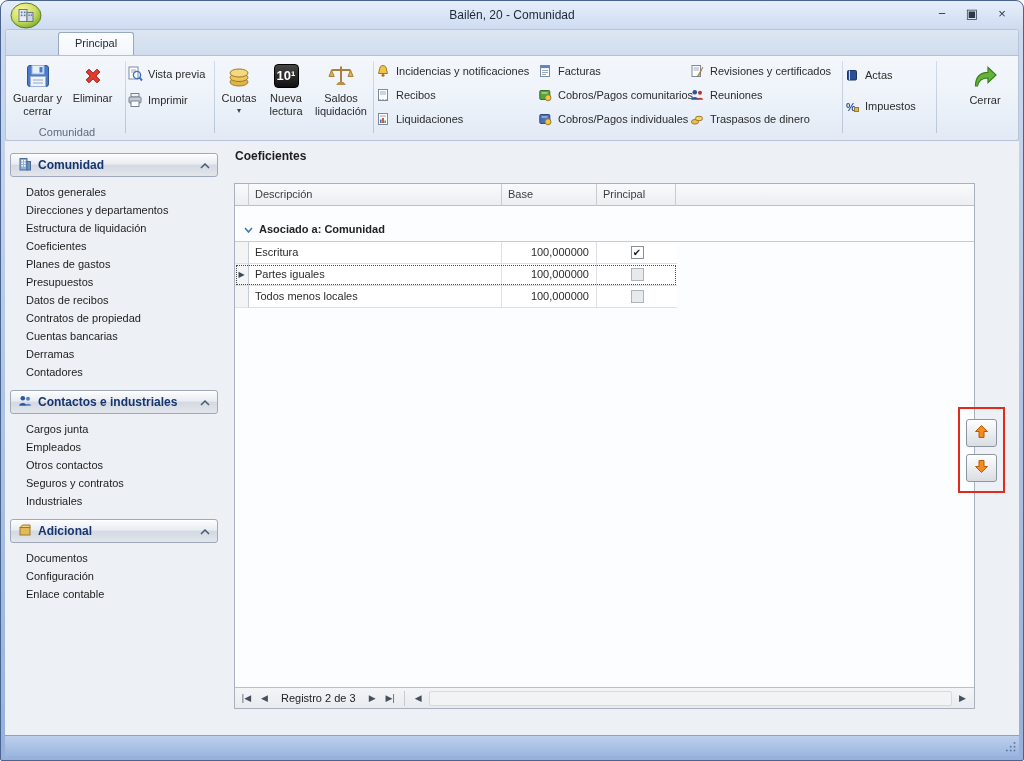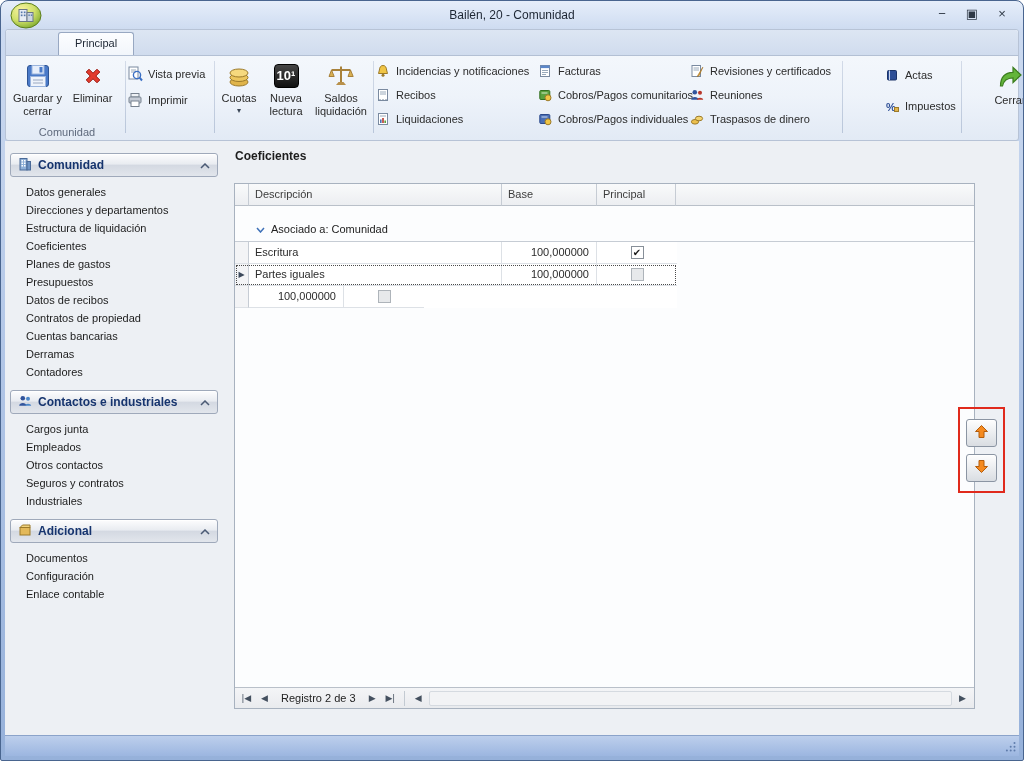--- a/index.html
+++ b/index.html
@@ -36,21 +36,21 @@
   .g3{width:156px;display:flex;}
   .g3 .big-btn{height:63px;}
   .btn-cuotas{width:46px;}
   .btn-nueva{width:48px;}
   .btn-saldos{width:62px;}
   .dd-arrow{font-size:8px;color:#3a4656;margin-top:1px;}
   .gcol{display:flex;flex-direction:column;gap:6px;padding-top:4px;}
   .g4{width:162px;}
   .g5{width:152px;}
   .g6{width:152px;}
-  .g7{width:76px;gap:13px;padding-top:8px;margin-left:40px;}
+  .g7{width:76px;gap:13px;padding-top:8px;}
   .g8{padding:2px 4px 0 20px;}
   .btn-cerrar{width:54px;height:62px;}
   .nl-badge{width:25px;height:24px;background:linear-gradient(#464646,#101010);color:#fff;border:1px solid #000;border-radius:4px;
             font-size:13px;font-weight:bold;display:flex;align-items:center;justify-content:center;}
   
   .main{position:absolute;top:140px;left:4px;right:4px;bottom:25px;background:#edf0f4;}
   
   .sidebar{position:absolute;left:5px;top:12px;width:208px;bottom:4px;overflow:hidden;}
   .nav-header{height:24px;display:flex;align-items:center;gap:6px;padding:0 7px;border:1px solid #9fa9ba;border-radius:3px;
               background:linear-gradient(180deg,#fdfdfe 0%,#e9ecf1 45%,#d4d9e2 52%,#e2e6ec 100%);box-shadow:inset 0 1px 0 #fff;cursor:default;}
@@ -62,21 +62,21 @@
   .content-title{padding:4px 0 0 12px;font-weight:bold;font-size:12px;color:#1d1d1d;}
   .grid{position:absolute;left:11px;top:38px;width:741px;bottom:22px;background:#fcfdfe;border:1px solid #a8b2bf;display:flex;flex-direction:column;overflow:hidden;}
   .grid-header{display:flex;height:22px;flex:none;}
   .hc{background:linear-gradient(180deg,#f9fafb,#eceef1);border-right:1px solid #c6ccd4;border-bottom:1px solid #b9c0c9;line-height:21px;padding-left:6px;color:#3c3c3c;}
   .hc.sel{width:14px;padding:0;}
   .hc.desc{width:253px;}
   .hc.base{width:95px;}
   .hc.principal{width:79px;}
   .hc.filler{flex:1;border-right:none;padding:0;}
   .group-spacer{height:11px;flex:none;}
-  .group-row{height:25px;flex:none;display:flex;align-items:center;gap:6px;padding-left:21px;font-weight:normal;color:#222;border-bottom:1px solid #c6ccd4;background:#fcfdfe;cursor:default;}
+  .group-row{height:25px;flex:none;display:flex;align-items:center;gap:6px;padding-left:9px;font-weight:bold;color:#222;border-bottom:1px solid #c6ccd4;background:#fcfdfe;cursor:default;}
   .row{display:flex;height:22px;flex:none;width:442px;background:#fff;}
   .c{border-right:1px solid #dde1e6;border-bottom:1px solid #dde1e6;line-height:21px;}
   .c.sel{width:14px;background:#f3f4f6;border-right:1px solid #c6ccd4;display:flex;align-items:center;justify-content:center;}
   .c.desc{width:253px;padding-left:6px;}
   .c.base{width:95px;text-align:right;padding-right:7px;}
   .c.principal{width:80px;display:flex;align-items:center;justify-content:center;border-right:none;}
   .row.selected{outline:1px dotted #4a4a4a;outline-offset:-2px;}
   .row-ind{font-size:8px;color:#3c4a5c;}
   .checkbox{width:13px;height:13px;background:#e7e9eb;border:1px solid #aeb4ba;display:inline-flex;align-items:center;justify-content:center;font-size:10px;color:#1a1a1a;line-height:1;}
   .checkbox.checked{background:#fff;border-color:#878f98;}
@@ -481,20 +481,21 @@
             <span class="row-ind">▶</span>
           </div>
           <div class="c desc">Partes iguales</div>
           <div class="c base">100,000000</div>
           <div class="c principal">
             <span class="checkbox"></span>
           </div>
         </div>
         <div class="row">
           <div class="c sel"></div>
+          <div class="c desc">Todos menos locales</div>
           <div class="c base">100,000000</div>
           <div class="c principal">
             <span class="checkbox"></span>
           </div>
         </div>
 
         <div class="grid-fill"></div>
 
         <div class="grid-footer">
           <span class="nav-btn">|◀</span>

